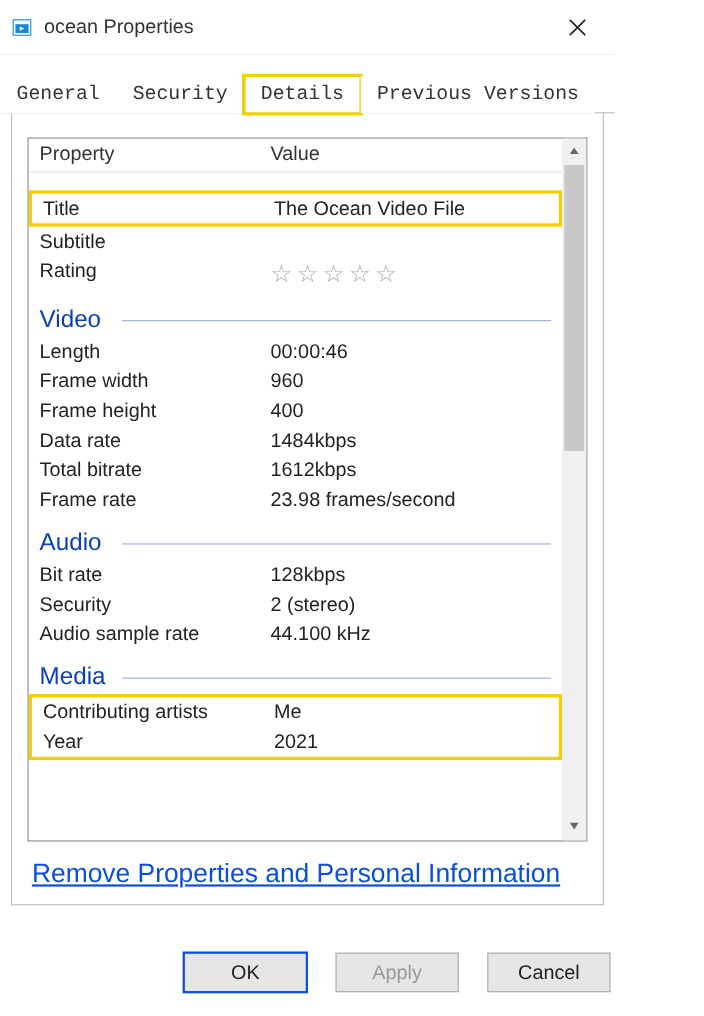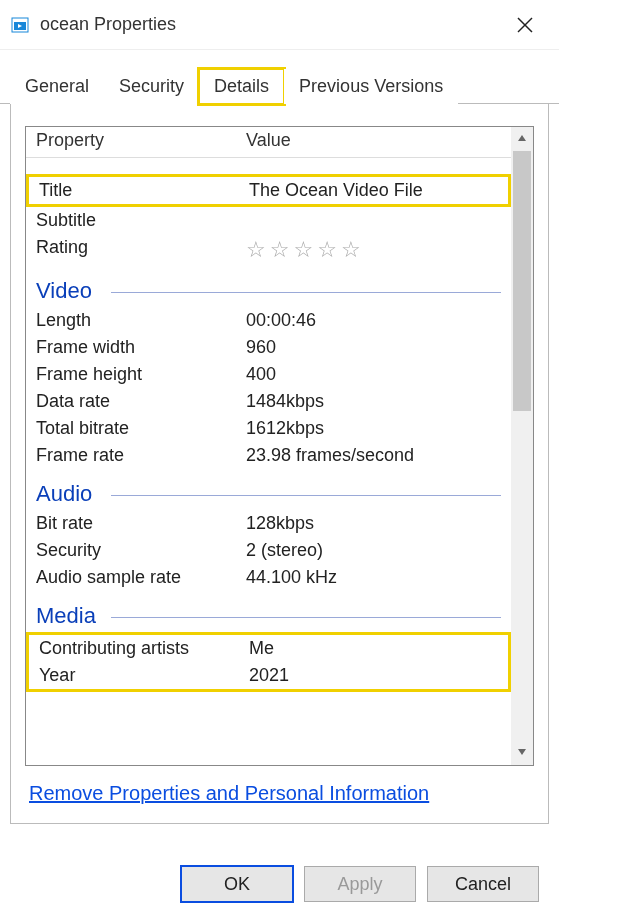--- a/index.html
+++ b/index.html
@@ -28,24 +28,25 @@
     .titlebar .title { font-size: 18px; color: #333; }
     .titlebar .close {
       margin-left: auto;
       width: 48px; height: 48px;
       display: flex; align-items: center; justify-content: center;
       font-size: 22px; color: #222;
       cursor: pointer;
     }
     .tabs {
       display: flex;
-      padding-left: 10px;
+      padding-left: 0;
       margin-top: 18px;
       border-bottom: 1px solid #bbb;
       gap: 0;
+      font-family: Liberation Mono, monospace;
     }
     .tab {
       padding: 6px 14px;
       font-size: 18px;
       color: #333;
       cursor: pointer;
       background: #fff;
       border: 1px solid transparent;
       border-bottom: none;
       position: relative;
@@ -125,27 +126,27 @@
     .hl-block {
       border: 3px solid #f0d000;
     }
     .stars { color: #aaa; letter-spacing: 4px; font-size: 22px; }
     .link-row {
       padding: 16px 4px 0 4px;
     }
     .link-row a {
       color: #0a4de0;
       text-decoration: underline;
-      font-size: 20px;
+      font-size: 24px;
     }
     .button-row {
       position: absolute;
-      bottom: 22px; right: 20px;
+      bottom: 22px; right: 4px;
       display: flex;
-      gap: 11px;
+      gap: 26px;
     }
     .btn {
       width: 112px; height: 36px;
       background: #e6e6e6;
       border: 1px solid #aaa;
       font-size: 18px;
       color: #222;
       display: flex; align-items: center; justify-content: center;
       cursor: pointer;
     }

